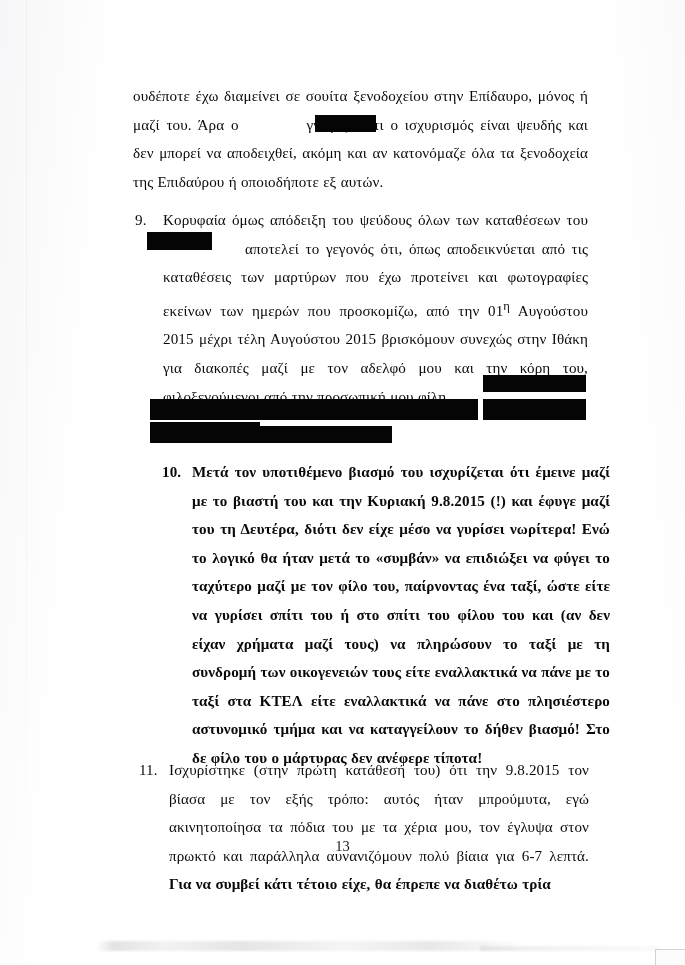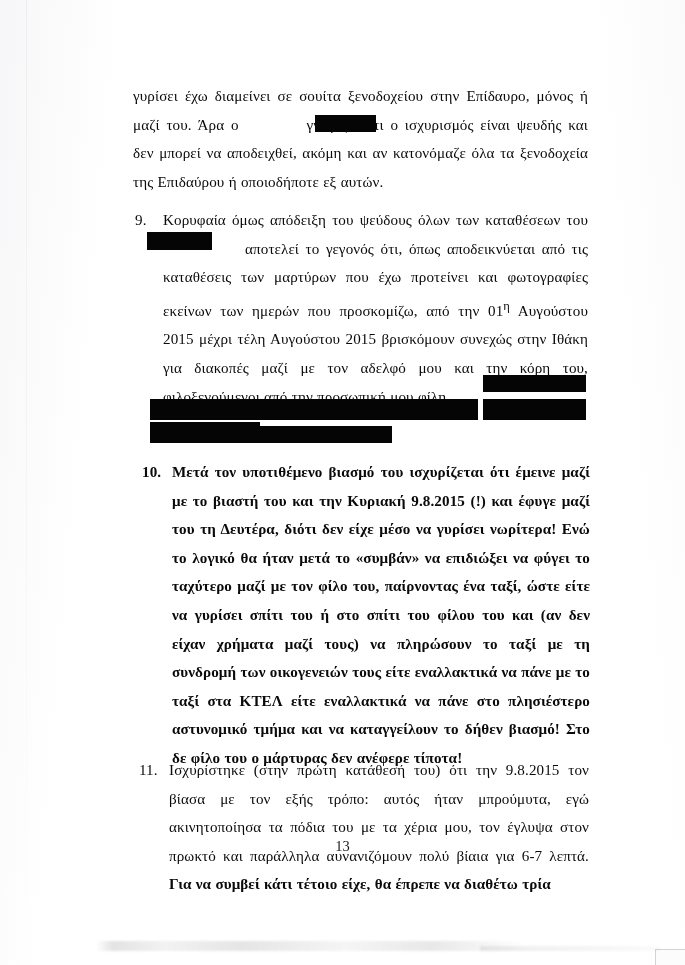--- a/index.html
+++ b/index.html
@@ -57,20 +57,21 @@
     text-align: justify;
     text-align-last: left;
     font-size: 15.1px;
     line-height: 28.6px;
     letter-spacing: 0.1px;
     word-spacing: 0.4px;
   }
 
   .para.bold {
     font-weight: bold;
+    margin-left: 20px;
   }
 
   .lead-para {
     left: 133px;
     top: 82px;
     width: 455px;
   }
 
   .item-9 {
     left: 133px;
@@ -191,21 +192,21 @@
 <body>
 
 <div class="page">
 
   <div class="scan-tone"></div>
   <div class="scan-left-edge"></div>
 
   <div class="content">
 
     <div class="para lead-para">
-      <span>γυρίσει έχω διαμείνει σε σουίτα ξενοδοχείου στην Επίδαυρο, μόνος ή μαζί του. Άρα ο</span><span class="flow-gap" style="width:68px"></span><span>γνωρίζει ότι ο ισχυρισμός είναι ψευδής και δεν μπορεί να αποδειχθεί, ακόμη και αν κατονόμαζε όλα τα ξενοδοχεία της Επιδαύρου ή οποιοδήποτε εξ αυτών.</span>
+      <span>ουδέποτε έχω διαμείνει σε σουίτα ξενοδοχείου στην Επίδαυρο, μόνος ή μαζί του. Άρα ο</span><span class="flow-gap" style="width:68px"></span><span>γνωρίζει ότι ο ισχυρισμός είναι ψευδής και δεν μπορεί να αποδειχθεί, ακόμη και αν κατονόμαζε όλα τα ξενοδοχεία της Επιδαύρου ή οποιοδήποτε εξ αυτών.</span>
     </div>
 
     <div class="para item-9">
       <span class="list-num">9.</span><span>Κορυφαία όμως απόδειξη του ψεύδους όλων των καταθέσεων του</span><span class="flow-gap" style="width:82px"></span><span>αποτελεί το γεγονός ότι, όπως αποδεικνύεται από τις καταθέσεις των μαρτύρων που έχω προτείνει και φωτογραφίες εκείνων των ημερών που προσκομίζω, από την 01</span><sup>η</sup><span> Αυγούστου 2015 μέχρι τέλη Αυγούστου 2015 βρισκόμουν συνεχώς στην Ιθάκη για διακοπές μαζί με τον αδελφό μου και την κόρη του, φιλοξενούμενοι από την προσωπική μου φίλη,</span>
     </div>
 
     <div class="para item-10 bold">
       <span class="list-num">10.</span><span>Μετά τον υποτιθέμενο βιασμό του ισχυρίζεται ότι έμεινε μαζί με το βιαστή του και την Κυριακή 9.8.2015 (!) και έφυγε μαζί του τη Δευτέρα, διότι δεν είχε μέσο να γυρίσει νωρίτερα! Ενώ το λογικό θα ήταν μετά το «συμβάν» να επιδιώξει να φύγει το ταχύτερο μαζί με τον φίλο του, παίρνοντας ένα ταξί, ώστε είτε να γυρίσει σπίτι του ή στο σπίτι του φίλου του και (αν δεν είχαν χρήματα μαζί τους) να πληρώσουν το ταξί με τη συνδρομή των οικογενειών τους είτε εναλλακτικά να πάνε με το ταξί στα ΚΤΕΛ είτε εναλλακτικά να πάνε στο πλησιέστερο αστυνομικό τμήμα και να καταγγείλουν το δήθεν βιασμό! Στο δε φίλο του ο μάρτυρας δεν ανέφερε τίποτα!</span>
     </div>
 

